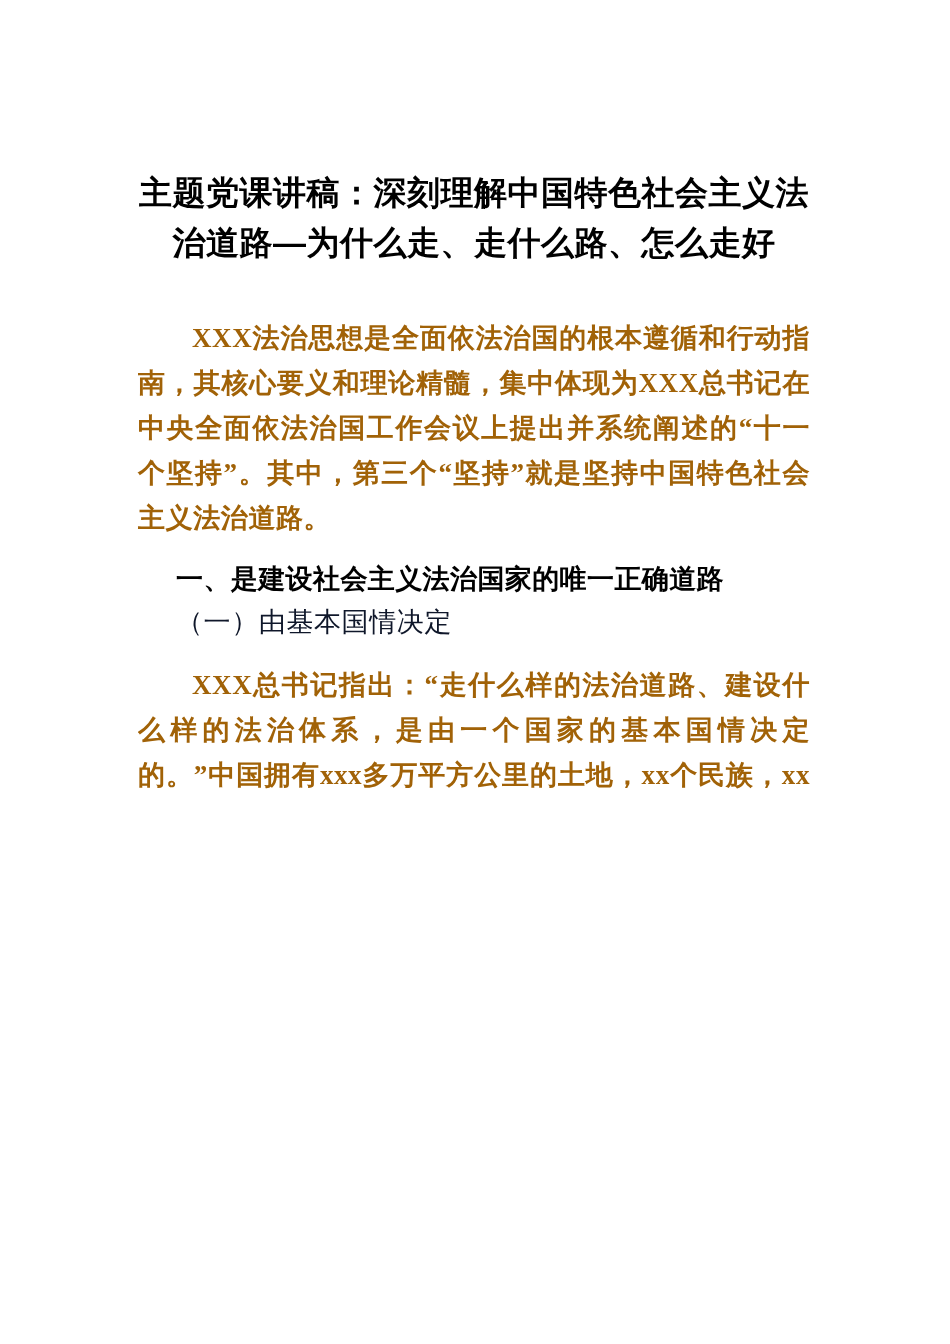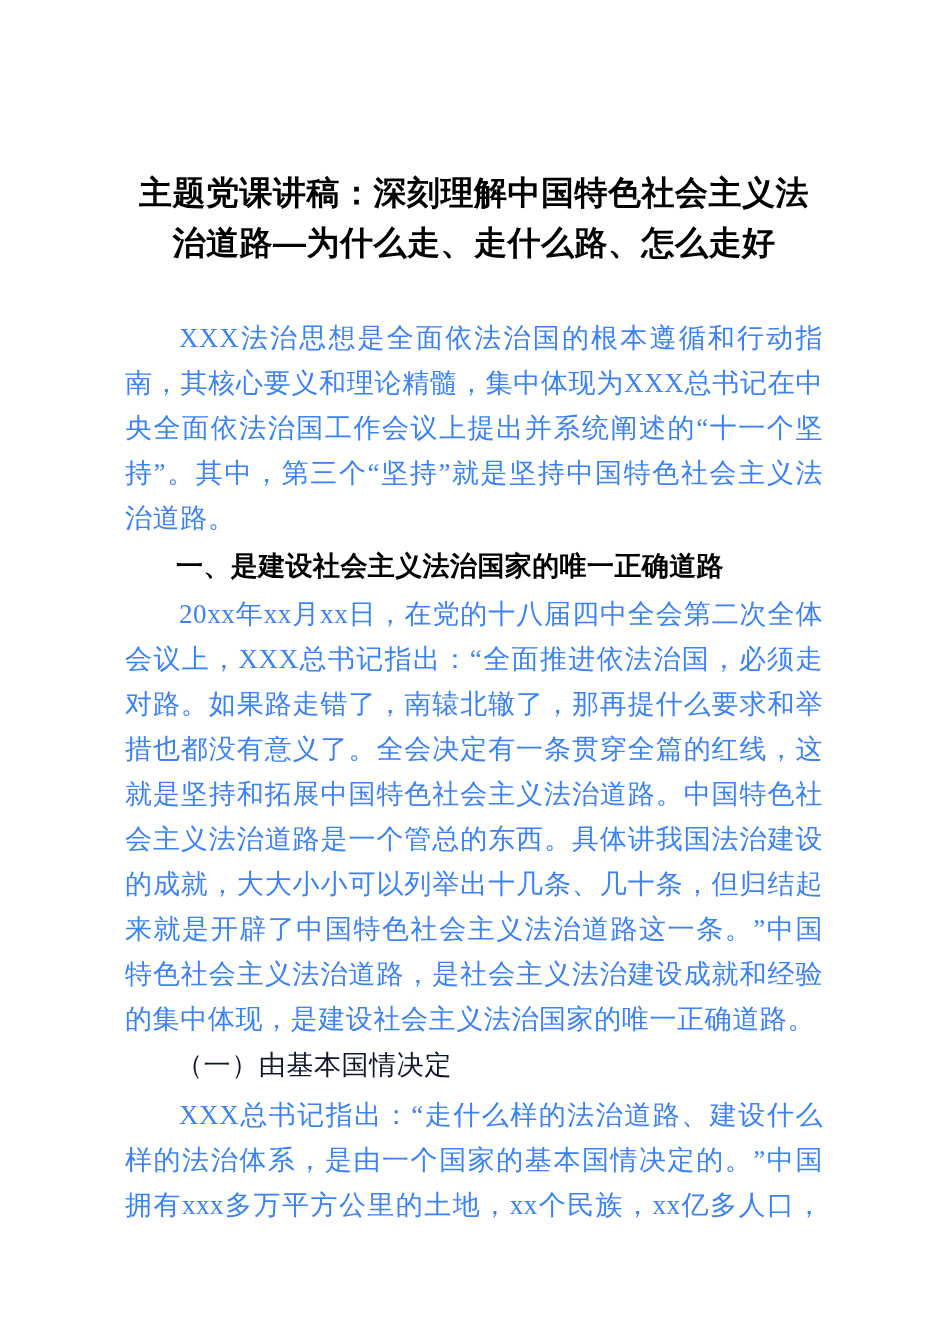--- a/index.html
+++ b/index.html
@@ -38,26 +38,27 @@
     padding-top: 168px;
     padding-left: 4px;
     padding-right: 4px;
   }
 
   
   .para {
     font-family: "Liberation Serif", "DejaVu Serif", serif;
     font-size: 27px;
     line-height: 45px;
-    color: #3b82f6;
+    color: #a16207;
     text-align: justify;
     text-justify: inter-character;
     text-indent: 54px;
-    margin: 3px;
+    margin: 16px;
     letter-spacing: 0.6px;
+    font-weight: bold;
   }
 
   .para-first {
     margin-top: 48px;
   }
 
   
   .para-clipped {
     max-height: 135px;
     overflow: hidden;
@@ -94,20 +95,19 @@
 
     <h1 class="doc-title">
       <span>主题党课讲稿：深刻理解中国特色社会主义法</span>
       <span>治道路—为什么走、走什么路、怎么走好</span>
     </h1>
 
     <p class="para para-first">XXX法治思想是全面依法治国的根本遵循和行动指南，其核心要义和理论精髓，集中体现为XXX总书记在中央全面依法治国工作会议上提出并系统阐述的“十一个坚持”。其中，第三个“坚持”就是坚持中国特色社会主义法治道路。</p>
 
     <p class="heading-1">一、是建设社会主义法治国家的唯一正确道路</p>
 
-    <p class="para">20xx年xx月xx日，在党的十八届四中全会第二次全体会议上，XXX总书记指出：“全面推进依法治国，必须走对路。如果路走错了，南辕北辙了，那再提什么要求和举措也都没有意义了。全会决定有一条贯穿全篇的红线，这就是坚持和拓展中国特色社会主义法治道路。中国特色社会主义法治道路是一个管总的东西。具体讲我国法治建设的成就，大大小小可以列举出十几条、几十条，但归结起来就是开辟了中国特色社会主义法治道路这一条。”中国特色社会主义法治道路，是社会主义法治建设成就和经验的集中体现，是建设社会主义法治国家的唯一正确道路。</p>
 
     <p class="heading-2">（一）由基本国情决定</p>
 
     <p class="para para-clipped">XXX总书记指出：“走什么样的法治道路、建设什么样的法治体系，是由一个国家的基本国情决定的。”中国拥有xxx多万平方公里的土地，xx个民族，xx亿多人口，走中国特色社会</p>
 
   </div>
 </div>
 
 </body></html>

